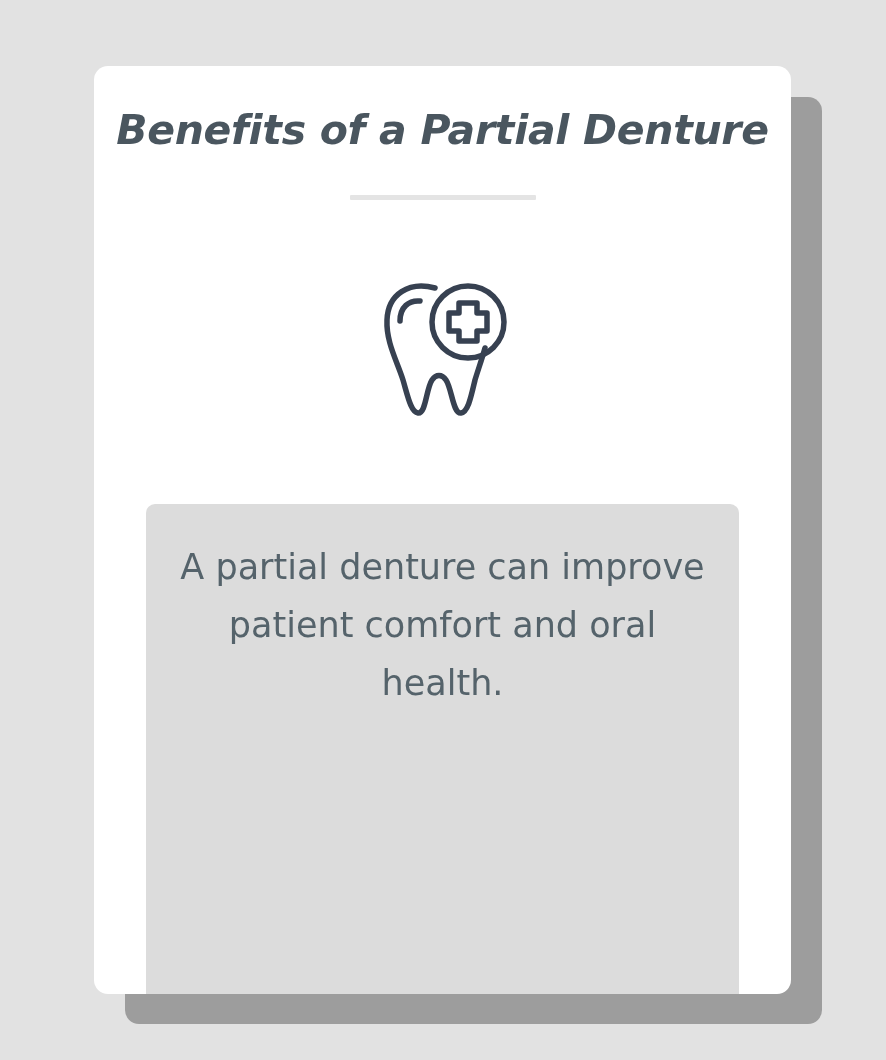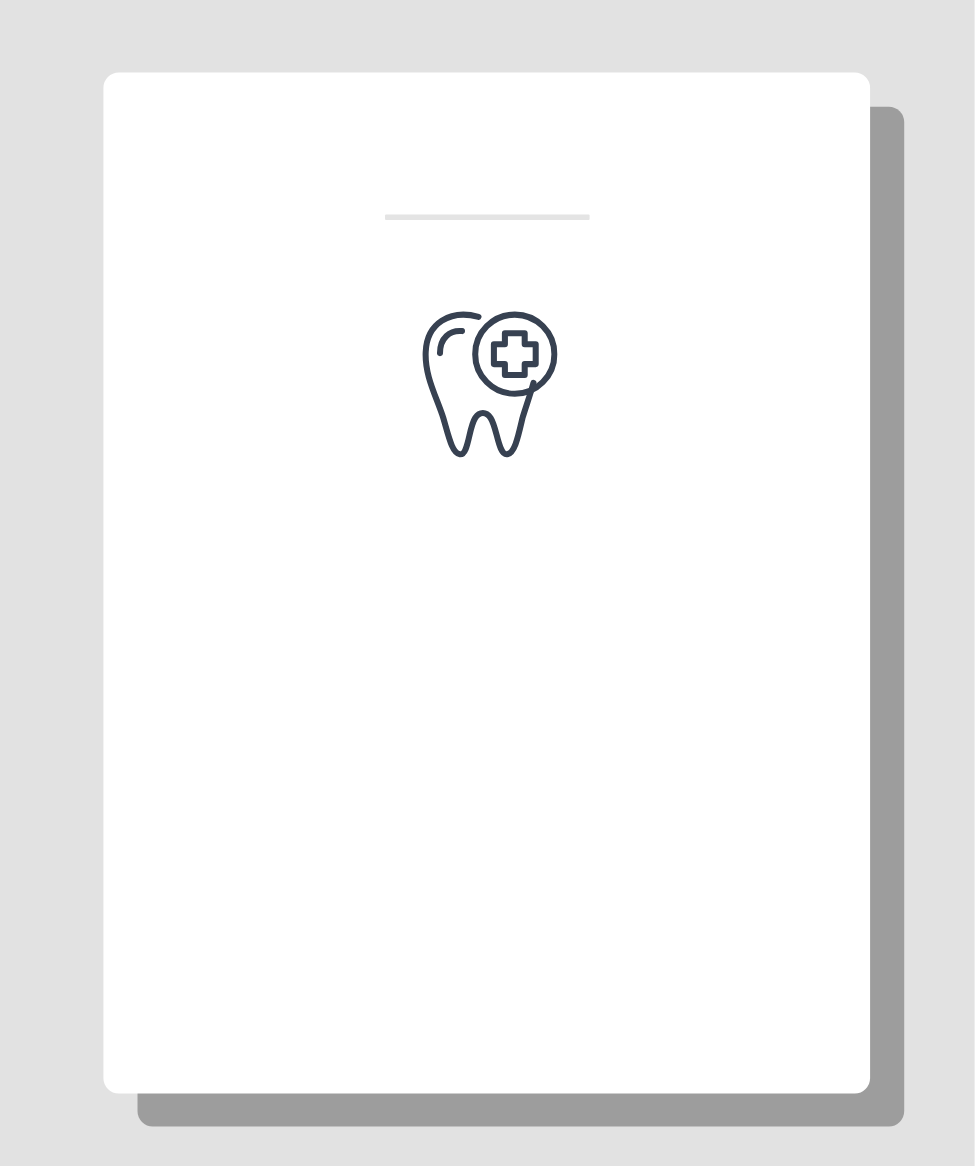--- a/index.html
+++ b/index.html
@@ -111,31 +111,35 @@
 </style>
 </head>
 <body>
 
 <div class="stage">
 
   <div class="card-shadow"></div>
 
   <div class="card">
 
+    <div class="card-title">Benefits of a Partial Denture</div>
 
     <div class="title-divider"></div>
 
     <div class="icon-wrap">
       <svg class="tooth-icon" viewBox="0 0 128 140" fill="none">
 
         <path d="M56 9 C30 2 9 15 8 41 C7 63 18 82 24 101 C29 118 32 133 39 134 C47 135 47 110 53 101 C57 95 63 95 67 101 C73 110 74 135 82 134 C89 133 92 118 96 101 C99 91 103 80 106 69" stroke="#374151" stroke-width="5.5" stroke-linecap="round" stroke-linejoin="round" fill="none"></path>
 
         <path d="M21 42 C21 28 30 21 41 22" stroke="#374151" stroke-width="5.5" stroke-linecap="round" fill="none"></path>
 
         <circle cx="89" cy="43" r="36" stroke="#374151" stroke-width="5.5" fill="none"></circle>
 
         <path d="M80 24 H98 V34 H108 V52 H98 V62 H80 V52 H70 V34 H80 Z" stroke="#374151" stroke-width="5.5" stroke-linejoin="round" fill="none"></path>
       </svg>
     </div>
 
+    <div class="content-panel">
+      <div class="panel-text">A partial denture can improve patient comfort and oral health.</div>
+    </div>
 
   </div>
 </div>
 
 </body></html>

